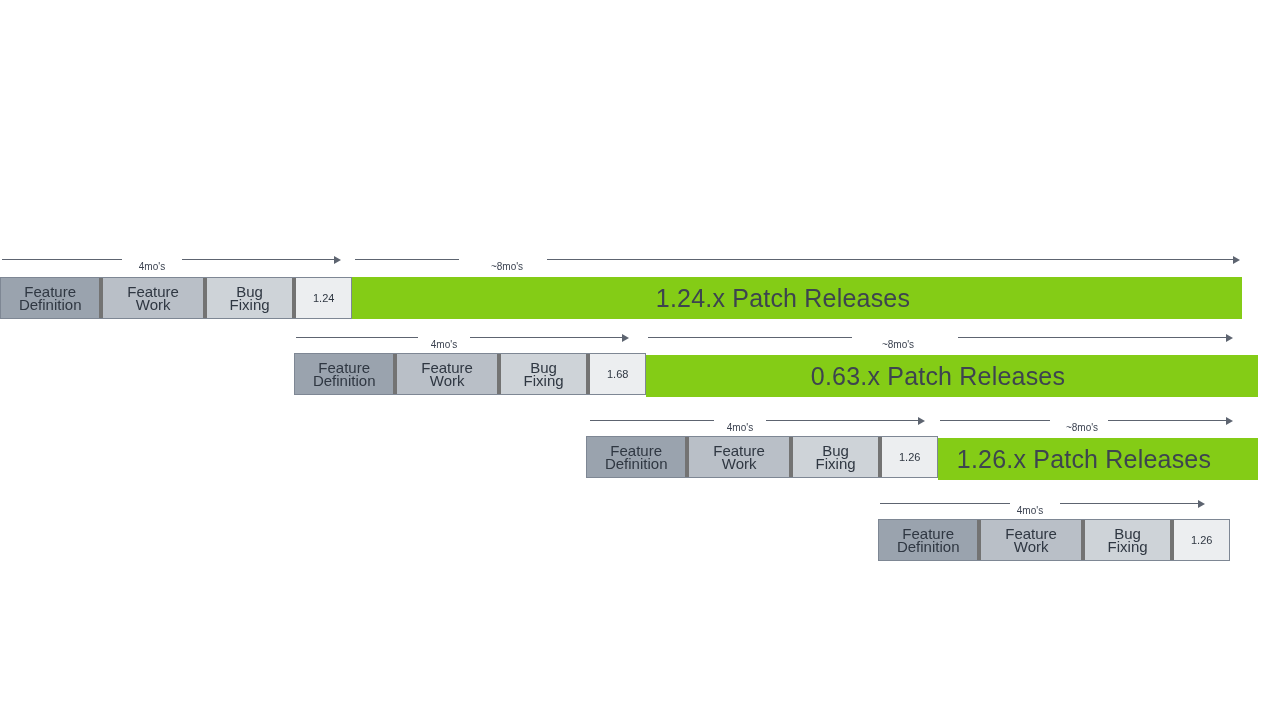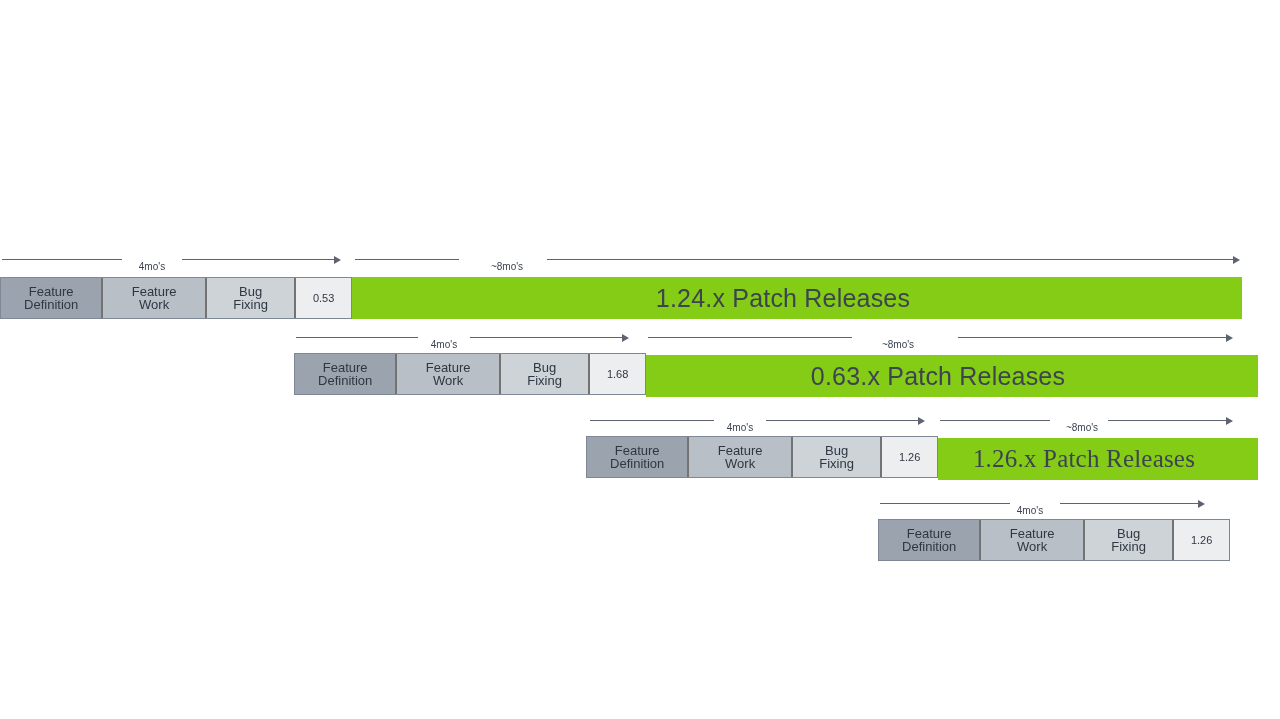--- a/index.html
+++ b/index.html
@@ -56,25 +56,25 @@
     height: 42px;
     box-sizing: border-box;
     border: 1px solid #7e8794;
   }
   .seg {
     box-sizing: border-box;
     display: flex;
     flex-direction: column;
     align-items: center;
     justify-content: center;
-    font-size: 13px;
+    font-size: 15px;
     line-height: 13px;
     color: #2f3742;
     text-align: center;
-    border-right: 2px solid #737373;
+    border-right: 4px solid #737373;
     white-space: nowrap;
   }
   .seg:last-child { border-right: none; }
   .seg-def   { background: #9aa3ae; }
   .seg-work  { background: #b9bfc7; }
   .seg-bug   { background: #ced3d8; }
   .seg-ver   { background: #eceef0; font-size: 11px; }
 
   
   .arrow {
@@ -137,21 +137,21 @@
       </div>
       <div class="seg seg-work" style="width:104px;">
         <span>Feature</span>
         <span>Work</span>
       </div>
       <div class="seg seg-bug" style="width:90px;">
         <span>Bug</span>
         <span>Fixing</span>
       </div>
       <div class="seg seg-ver" style="width:55px;">
-        <span>0.53</span>
+        <span>1.24</span>
       </div>
     </div>
   </div>
 
   <div class="row">
 
     <div class="arrow" style="left:294px; top:330px; width:345px;">
       <div class="arrow-line" style="left:2px; width:122px;"></div>
       <div class="arrow-line" style="left:176px; width:152px;"></div>
       <div class="arrow-head" style="left:328px;"></div>
@@ -197,21 +197,21 @@
       <div class="arrow-label" style="left:152px;">4mo's</div>
     </div>
 
     <div class="arrow" style="left:940px; top:413px; width:300px;">
       <div class="arrow-line" style="left:0px; width:110px;"></div>
       <div class="arrow-line" style="left:168px; width:118px;"></div>
       <div class="arrow-head" style="left:286px;"></div>
       <div class="arrow-label" style="left:142px;">~8mo's</div>
     </div>
 
-    <div class="patch-band" style="left:938px; top:438px; width:320px; height:42px;font-family:Liberation Serif, serif;">
+    <div class="patch-band" style="left:938px; top:438px; width:320px; height:42px;">
       <span class="patch-band-label">1.26.x Patch Releases</span>
     </div>
 
     <div class="phase-bar" style="left:586px; top:436px; width:352px;">
       <div class="seg seg-def" style="width:103px;">
         <span>Feature</span>
         <span>Definition</span>
       </div>
       <div class="seg seg-work" style="width:104px;">
         <span>Feature</span>

